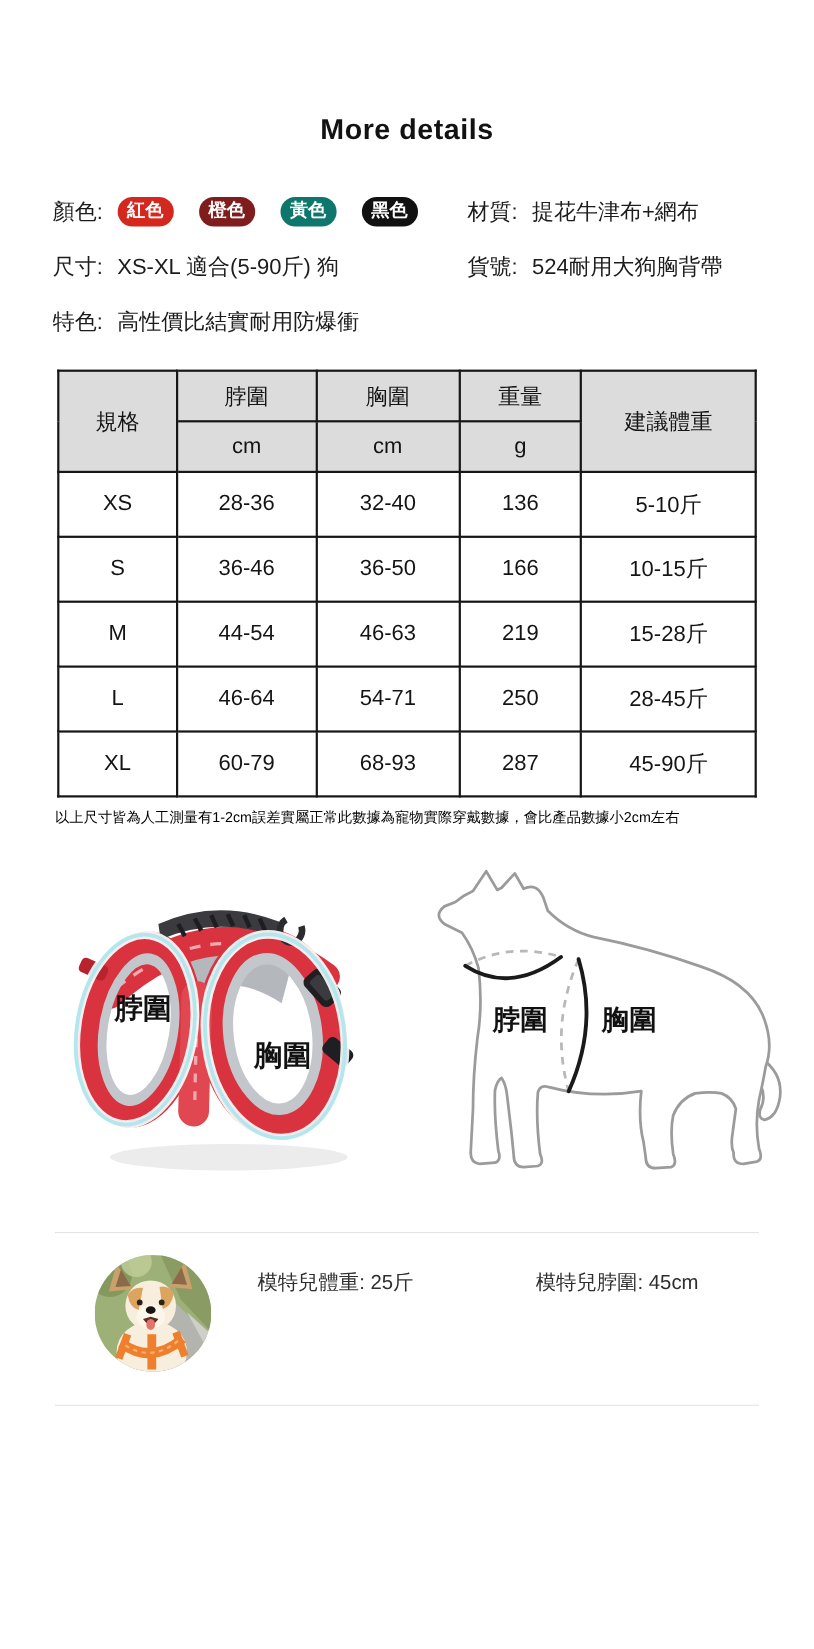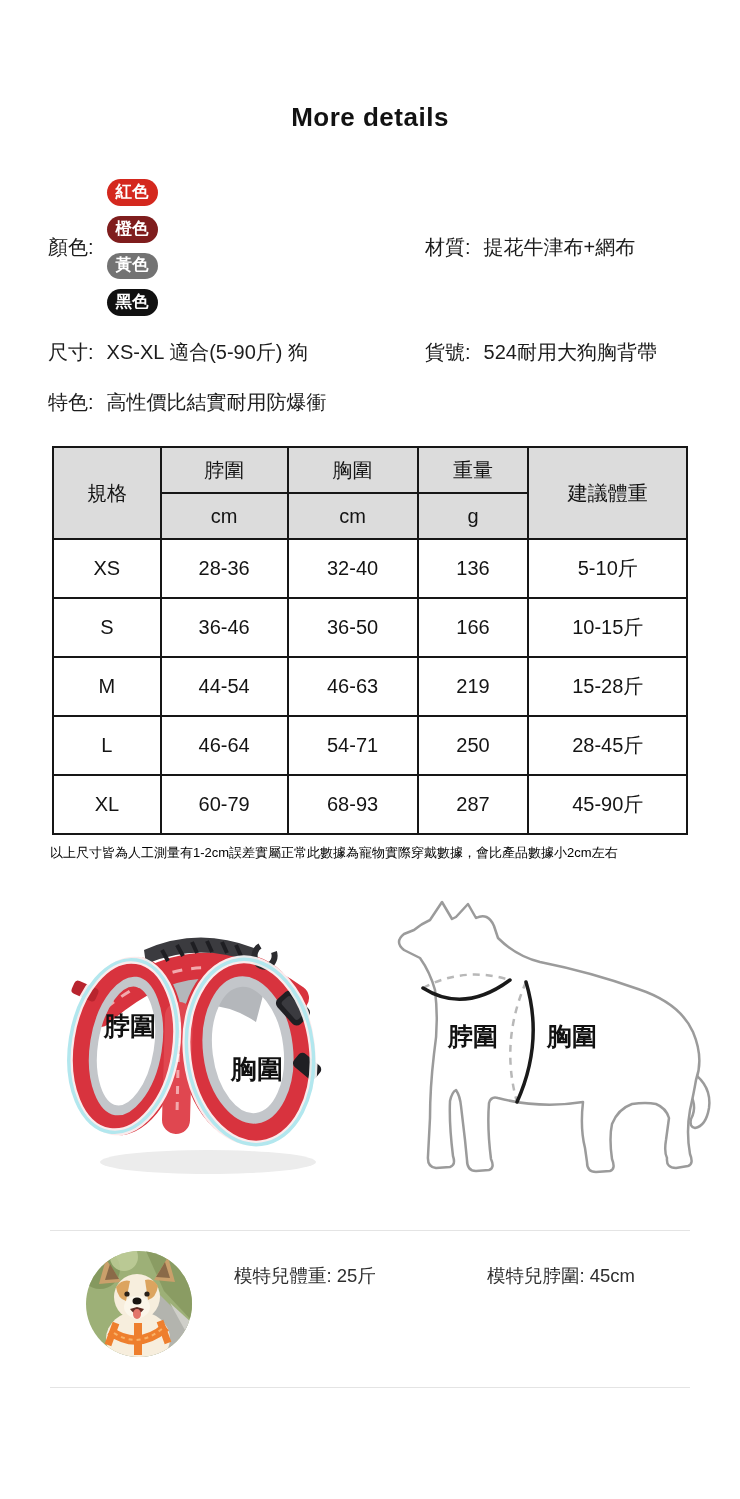--- a/index.html
+++ b/index.html
@@ -8,21 +8,21 @@
     font-family:"Liberation Sans","DejaVu Sans",sans-serif;color:#111;
   }
   
   .hdr{padding-top:102px;text-align:center;}
   .more{font-size:26px;font-weight:800;letter-spacing:.5px;color:#121212;}
   .big-title{font-size:66px;font-weight:800;letter-spacing:3px;color:#0f0f0f;margin-top:26px;line-height:1;}
   
   .attrs{margin:46px 48px 0;display:grid;grid-template-columns:377px 1fr;row-gap:23px;font-size:20px;color:#1c1c1c;}
   .attr-line{display:flex;align-items:center;white-space:nowrap;}
   .attr-label{margin-right:13px;}
-  .pill-list{display:flex;gap:10px;align-items:flex-end;flex-direction:column;}
+  .pill-list{display:flex;gap:23px;align-items:flex-end;}
   .pill{display:inline-block;color:#fff;font-size:16.5px;font-weight:700;padding:3px 9px 4px;border-radius:999px;line-height:1.2;}
   
   table.size{width:636px;margin:30px auto 0;border-collapse:collapse;table-layout:fixed;font-size:20px;color:#141414;}
   table.size th,table.size td{border:2px solid #161616;text-align:center;font-weight:400;padding:0;}
   table.size thead th{background:#dcdcdc;height:44px;}
   table.size tbody td{height:57px;background:#fff;margin-left:28px;}
   
   .note{width:640px;margin:9px auto 0;font-size:13px;color:#000000;text-align:left;white-space:nowrap;}
   
   .diagrams{margin:34px 0 0 48px;display:flex;align-items:flex-start;}
@@ -41,21 +41,21 @@
 <div class="hdr">
   <div class="more">More details</div>
 </div>
 
 <div class="attrs">
   <div class="attr-line">
     <span class="attr-label">顏色:</span>
     <span class="pill-list">
         <span class="pill" style="background: rgb(212, 40, 30);">紅色</span>
         <span class="pill" style="background: #7f1d1d;">橙色</span>
-        <span class="pill" style="background: #737373; font-family: Liberation Mono, monospace;">黃色</span>
+        <span class="pill" style="background: #0f766e;">黃色</span>
         <span class="pill" style="background: rgb(17, 17, 17);">黑色</span>
       </span>
   </div>
   <div class="attr-line">
     <span class="attr-label">材質:</span>
     <span>提花牛津布+網布</span>
   </div>
   <div class="attr-line">
     <span class="attr-label">尺寸:</span>
     <span>XS-XL 適合(5-90斤) 狗</span>

